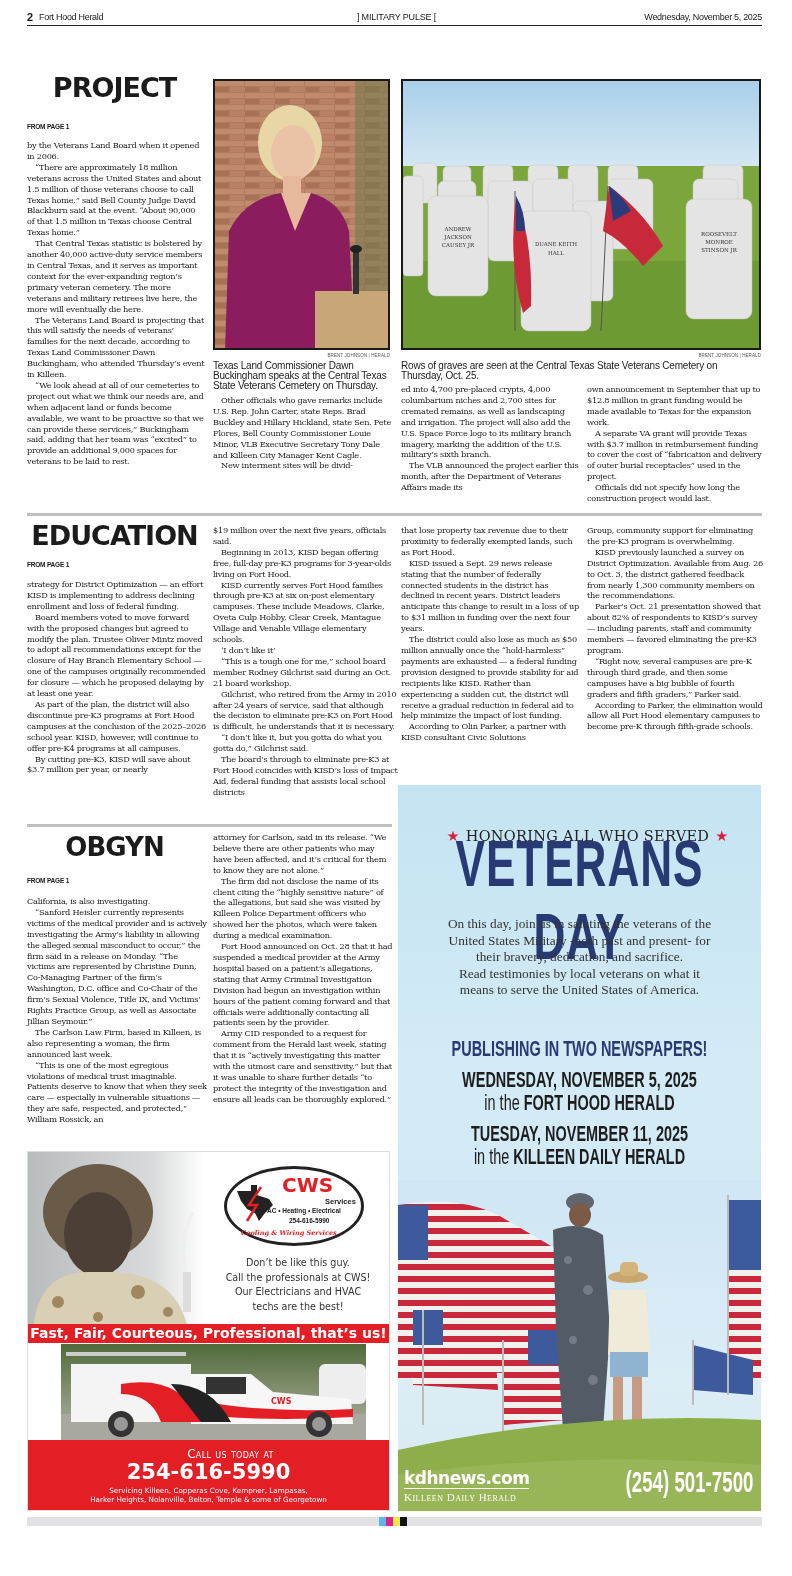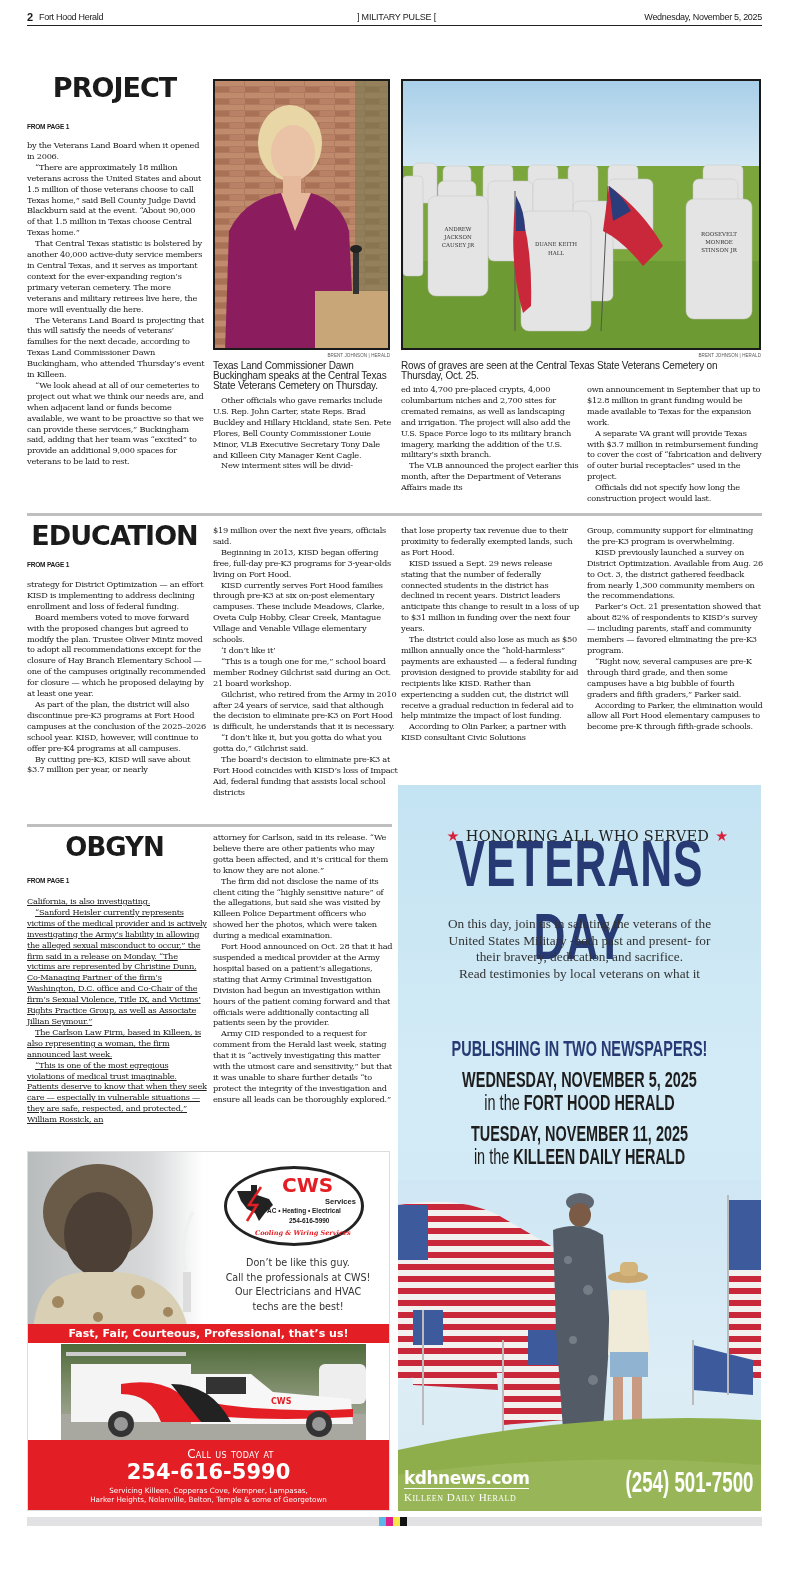--- a/index.html
+++ b/index.html
@@ -168,49 +168,49 @@
   <p>By cutting pre-K3, KISD will save about $3.7 million per year, or nearly</p>
 </div>
 <div class="col" style="left:213px; top:525px; width:185px;">
   <p class="noind">$19 million over the next five years, officials said.</p>
   <p>Beginning in 2013, KISD began offering free, full-day pre-K3 programs for 3-year-olds living on Fort Hood.</p>
   <p>KISD currently serves Fort Hood families through pre-K3 at six on-post elementary campuses. These include Meadows, Clarke, Oveta Culp Hobby, Clear Creek, Mantague Village and Venable Village elementary schools.</p>
   <p>‘I don’t like it’</p>
   <p>“This is a tough one for me,” school board member Rodney Gilchrist said during an Oct. 21 board workshop.</p>
   <p>Gilchrist, who retired from the Army in 2010 after 24 years of service, said that although the decision to eliminate pre-K3 on Fort Hood is difficult, he understands that it is necessary.</p>
   <p>“I don’t like it, but you gotta do what you gotta do,” Gilchrist said.</p>
-  <p>The board’s decision to eliminate pre-K3 at Fort Hood coincides with KISD’s loss of Impact Aid, federal funding that assists local school districts</p>
+  <p>The board’s through to eliminate pre-K3 at Fort Hood coincides with KISD’s loss of Impact Aid, federal funding that assists local school districts</p>
 </div>
 <div class="col" style="left:401px; top:525px; width:180px;">
   <p class="noind">that lose property tax revenue due to their proximity to federally exempted lands, such as Fort Hood.</p>
   <p>KISD issued a Sept. 29 news release stating that the number of federally connected students in the district has declined in recent years. District leaders anticipate this change to result in a loss of up to $31 million in funding over the next four years.</p>
   <p>The district could also lose as much as $50 million annually once the “hold-harmless” payments are exhausted — a federal funding provision designed to provide stability for aid recipients like KISD. Rather than experiencing a sudden cut, the district will receive a gradual reduction in federal aid to help minimize the impact of lost funding.</p>
   <p>According to Olin Parker, a partner with KISD consultant Civic Solutions</p>
 </div>
 <div class="col" style="left:587px; top:525px; width:176px;">
   <p class="noind">Group, community support for eliminating the pre-K3 program is overwhelming.</p>
   <p>KISD previously launched a survey on District Optimization. Available from Aug. 26 to Oct. 3, the district gathered feedback from nearly 1,300 community members on the recommendations.</p>
   <p>Parker’s Oct. 21 presentation showed that about 82% of respondents to KISD’s survey — including parents, staff and community members — favored eliminating the pre-K3 program.</p>
   <p>“Right now, several campuses are pre-K through third grade, and then some campuses have a big bubble of fourth graders and fifth graders,” Parker said.</p>
   <p>According to Parker, the elimination would allow all Fort Hood elementary campuses to become pre-K through fifth-grade schools.</p>
 </div>
 
 <div class="rule" style="left:27px; top:824px; width:365px;"></div>
 
 <div class="abs kicker" style="left:27px; top:832px; width:175px; font-size:26px;">OBGYN</div>
 <div class="abs from" style="left:27px; top:877px;">FROM PAGE 1</div>
 
-<div class="col" style="left:27px; top:896px; width:180px;text-decoration:underline;">
+<div class="col" style="left:27px; top:896px; width:180px;">
   <p class="noind">California, is also investigating.</p>
   <p>“Sanford Heisler currently represents victims of the medical provider and is actively investigating the Army’s liability in allowing the alleged sexual misconduct to occur,” the firm said in a release on Monday. “The victims are represented by Christine Dunn, Co-Managing Partner of the firm’s Washington, D.C. office and Co-Chair of the firm’s Sexual Violence, Title IX, and Victims’ Rights Practice Group, as well as Associate Jillian Seymour.”</p>
   <p>The Carlson Law Firm, based in Killeen, is also representing a woman, the firm announced last week.</p>
   <p>“This is one of the most egregious violations of medical trust imaginable. Patients deserve to know that when they seek care — especially in vulnerable situations — they are safe, respected, and protected,” William Rossick, an</p>
 </div>
 <div class="col" style="left:213px; top:832px; width:180px;">
-  <p class="noind">attorney for Carlson, said in its release. “We believe there are other patients who may gotta been affected, and it’s critical for them to know they are not alone.”</p>
+  <p class="noind">attorney for Carlson, said in its release. “We believe there are other patients who may have been affected, and it’s critical for them to know they are not alone.”</p>
   <p>The firm did not disclose the name of its client citing the “highly sensitive nature” of the allegations, but said she was visited by Killeen Police Department officers who showed her the photos, which were taken during a medical examination.</p>
   <p>Fort Hood announced on Oct. 28 that it had suspended a medical provider at the Army hospital based on a patient’s allegations, stating that Army Criminal Investigation Division had begun an investigation within hours of the patient coming forward and that officials were additionally contacting all patients seen by the provider.</p>
   <p>Army CID responded to a request for comment from the Herald last week, stating that it is “actively investigating this matter with the utmost care and sensitivity,” but that it was unable to share further details “to protect the integrity of the investigation and ensure all leads can be thoroughly explored.”</p>
 </div>
 
 <div class="cws">
 
   <div class="abs" style="left:0; top:0; width:175px; height:178px; background:linear-gradient(90deg,#b9bcbd,#d8d9da 70%,#fff);">
     <svg width="175" height="178" viewBox="0 0 175 178">
       <ellipse cx="70" cy="60" rx="55" ry="48" fill="#6a5a48"></ellipse>
@@ -229,29 +229,29 @@
 
   <div class="abs" style="left:196px; top:14px; width:140px; height:80px; border:3px solid #222; border-radius:50%; background:#fff;">
     <svg class="abs" style="left:8px; top:14px;" width="40" height="40" viewBox="0 0 40 40">
       <path d="M2 8 L16 8 L16 2 L22 2 L22 12 L34 16 L38 22 L30 30 L24 38 L20 30 L12 26 L6 18 Z" fill="#222"></path>
       <path d="M26 4 L14 22 L22 22 L12 38" stroke="#e31e24" stroke-width="2.5" fill="none"></path>
     </svg>
     <div class="abs" style="left:55px; top:4px; font-family:'DejaVu Sans',sans-serif; font-weight:bold; font-size:20px; color:#e31e24;">CWS</div>
     <div class="abs" style="left:68px; top:28px; font-family:'Liberation Sans',sans-serif; font-weight:bold; font-size:7.5px; color:#222;padding-left:30px;">Services</div>
     <div class="abs" style="left:40px; top:38px; font-family:'Liberation Sans',sans-serif; font-weight:bold; font-size:6.5px; color:#222;">AC • Heating • Electrical</div>
     <div class="abs" style="left:62px; top:48px; font-family:'Liberation Sans',sans-serif; font-weight:bold; font-size:6.5px; color:#222;">254-616-5990</div>
-    <div class="abs" style="left:28px; top:60px; font-family:'DejaVu Serif',serif; font-weight:bold; font-style:italic; font-size:6.5px; color:#e31e24;">Cooling &amp; Wiring Services</div>
+    <div class="abs" style="left:14px; top:60px; font-family:'DejaVu Serif',serif; font-weight:bold; font-style:italic; font-size:6.5px; color:#e31e24;">Cooling &amp; Wiring Services</div>
   </div>
   <div class="abs" style="left:180px; top:104px; width:180px; text-align:center; font-family:'DejaVu Sans',sans-serif; font-size:9.6px; line-height:14.5px; color:#333;">
     <div>Don’t be like this guy.</div>
     <div>Call the professionals at CWS!</div>
     <div>Our Electricians and HVAC</div>
     <div>techs are the best!</div>
   </div>
-  <div class="abs cws-red" style="left:0; top:172px; width:361px; height:19px; font-weight:bold; font-size:11px; line-height:19px;">Fast, Fair, Courteous, Professional, that’s us!</div>
+  <div class="abs cws-red" style="left:0; top:172px; width:361px; height:19px; font-weight:bold; font-size:14px; line-height:19px;">Fast, Fair, Courteous, Professional, that’s us!</div>
 
   <div class="abs" style="left:33px; top:192px; width:305px; height:96px; background:linear-gradient(#4f6a3a,#7a8a66 40%,#b3b2ab);">
     <svg width="305" height="96" viewBox="0 0 305 96">
       <rect x="0" y="70" width="305" height="26" fill="#a8a7a0"></rect>
       <rect x="258" y="20" width="47" height="40" rx="6" fill="#eee"></rect>
       <path d="M10 20 L130 20 L130 78 L10 78 Z" fill="#f4f4f4"></path>
       <path d="M130 30 L190 30 L212 48 L290 55 L292 80 L130 80 Z" fill="#f7f7f7"></path>
       <path d="M60 40 Q120 30 140 78 L100 78 Q90 50 60 50 Z" fill="#e31e24"></path>
       <path d="M130 55 Q200 70 292 65 L292 73 Q200 78 130 70 Z" fill="#e31e24"></path>
       <path d="M110 40 Q150 40 170 78 L140 78 Z" fill="#222"></path>
@@ -277,20 +277,21 @@
 <div class="vet">
   <div class="abs" style="left:8px; top:43px; width:363px; text-align:center; font-family:'DejaVu Serif',serif; font-size:14.5px; color:#222; letter-spacing:0.3px;">
     <span style="color:#d8213b; margin-right:6px;">★</span><span>HONORING ALL WHO SERVED</span><span style="color:#d8213b; margin-left:6px;">★</span>
   </div>
   <div class="abs navy condensed" style="left:0; top:62px; width:363px; text-align:center; font-size:48px; line-height:54px; transform:scaleY(1.35) scaleX(0.92); letter-spacing:1px;">VETERANS DAY</div>
   <div class="abs" style="left:0; top:131px; width:363px; text-align:center; font-family:'Liberation Serif',serif; font-size:13.3px; line-height:16.5px; color:#333;">
     <div>On this day, join us in saluting the veterans of the</div>
     <div>United States Military -both past and present- for</div>
     <div>their bravery, dedication, and sacrifice.</div>
     <div>Read testimonies by local veterans on what it</div>
+    <div>means to serve the United States of America.</div>
   </div>
   <div class="abs navy condensed" style="left:0; top:254px; width:363px; text-align:center; font-size:17px; transform:scaleY(1.35) scaleX(0.85);">PUBLISHING IN TWO NEWSPAPERS!</div>
   <div class="abs condensed" style="left:0; top:285px; width:363px; text-align:center; font-size:17px; color:#1d1d1d; transform:scaleY(1.3) scaleX(0.85);">WEDNESDAY, NOVEMBER 5, 2025</div>
   <div class="abs" style="left:0; top:309px; width:363px; text-align:center; font-family:'Liberation Sans',sans-serif; font-size:17px; color:#1d1d1d; transform:scaleY(1.25) scaleX(0.85);">
     <span>in the</span>
     <b>FORT HOOD HERALD</b>
   </div>
   <div class="abs condensed" style="left:0; top:339px; width:363px; text-align:center; font-size:17px; color:#1d1d1d; transform:scaleY(1.3) scaleX(0.85);">TUESDAY, NOVEMBER 11, 2025</div>
   <div class="abs" style="left:0; top:363px; width:363px; text-align:center; font-family:'Liberation Sans',sans-serif; font-size:17px; color:#1d1d1d; transform:scaleY(1.25) scaleX(0.85);">
     <span>in the</span>

